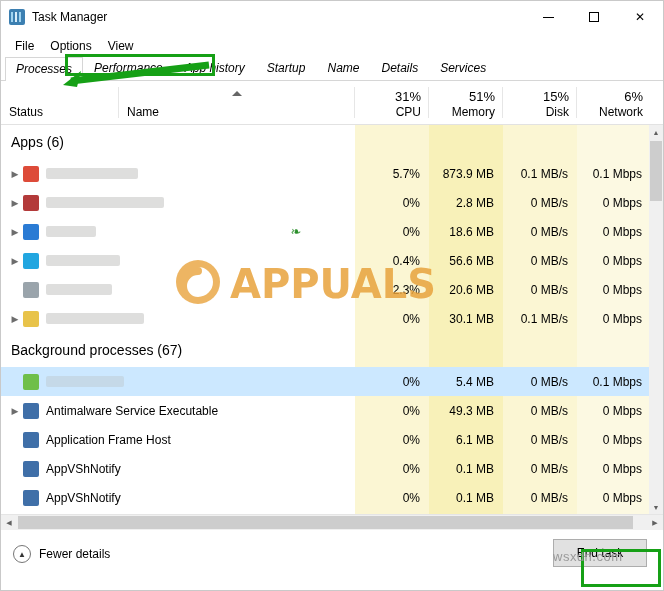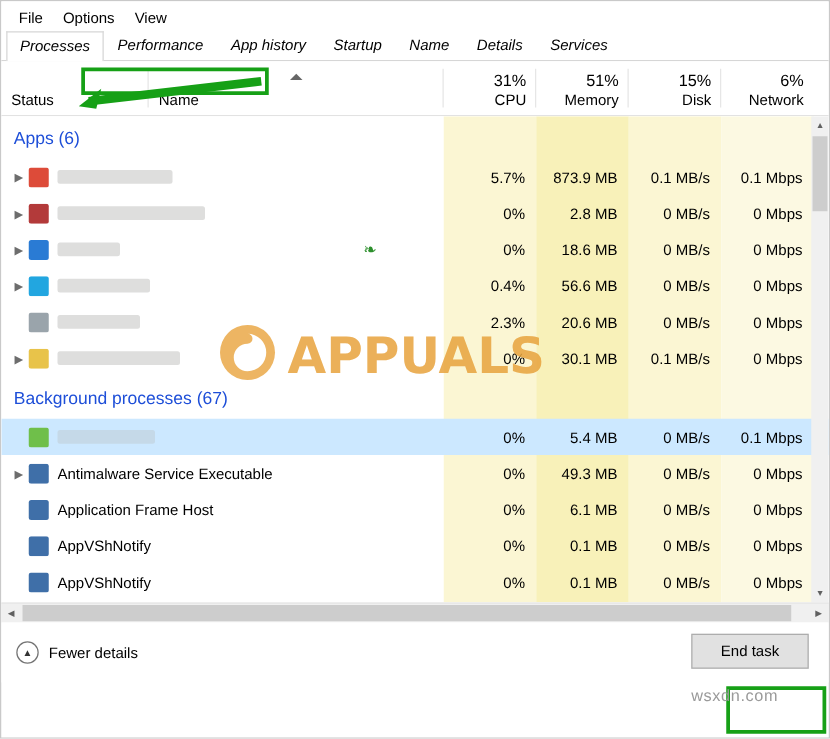--- a/index.html
+++ b/index.html
@@ -158,21 +158,21 @@
   .rows { position: relative; }
   .grouprow {
     height: 34px;
     display: flex;
     align-items: center;
   }
   .grouprow .gname {
     width: 392px;
     padding-left: 10px;
     font-size: 14px;
-    color: #1d4ed8;
+    color: #000000;
   }
   .row {
     height: 29px;
     display: flex;
     align-items: center;
     font-size: 12px;
     color: #000;
   }
   .row.selected { background: #cce8ff; }
   .cell-name {
@@ -322,20 +322,35 @@
     font-size: 13px;
     color: #9a9a9a;
     letter-spacing: .5px;
   }
 </style>
 </head>
 <body>
 
 <div id="app">
 
+  <div class="titlebar">
+    <div class="tm-icon"></div>
+    <div class="title-text">Task Manager</div>
+    <div class="win-buttons">
+      <div class="win-btn">
+          <span class="gl gl-min"></span>
+        </div>
+      <div class="win-btn">
+          <span class="gl gl-max"></span>
+        </div>
+      <div class="win-btn close">
+          <span class="gl">✕</span>
+        </div>
+    </div>
+  </div>
 
   <div class="menubar">
     <div class="menu-item">File</div>
     <div class="menu-item">Options</div>
     <div class="menu-item">View</div>
   </div>
 
   <div class="tabbar">
     <div class="tab active">Processes</div>
     <div class="tab">Performance</div>

